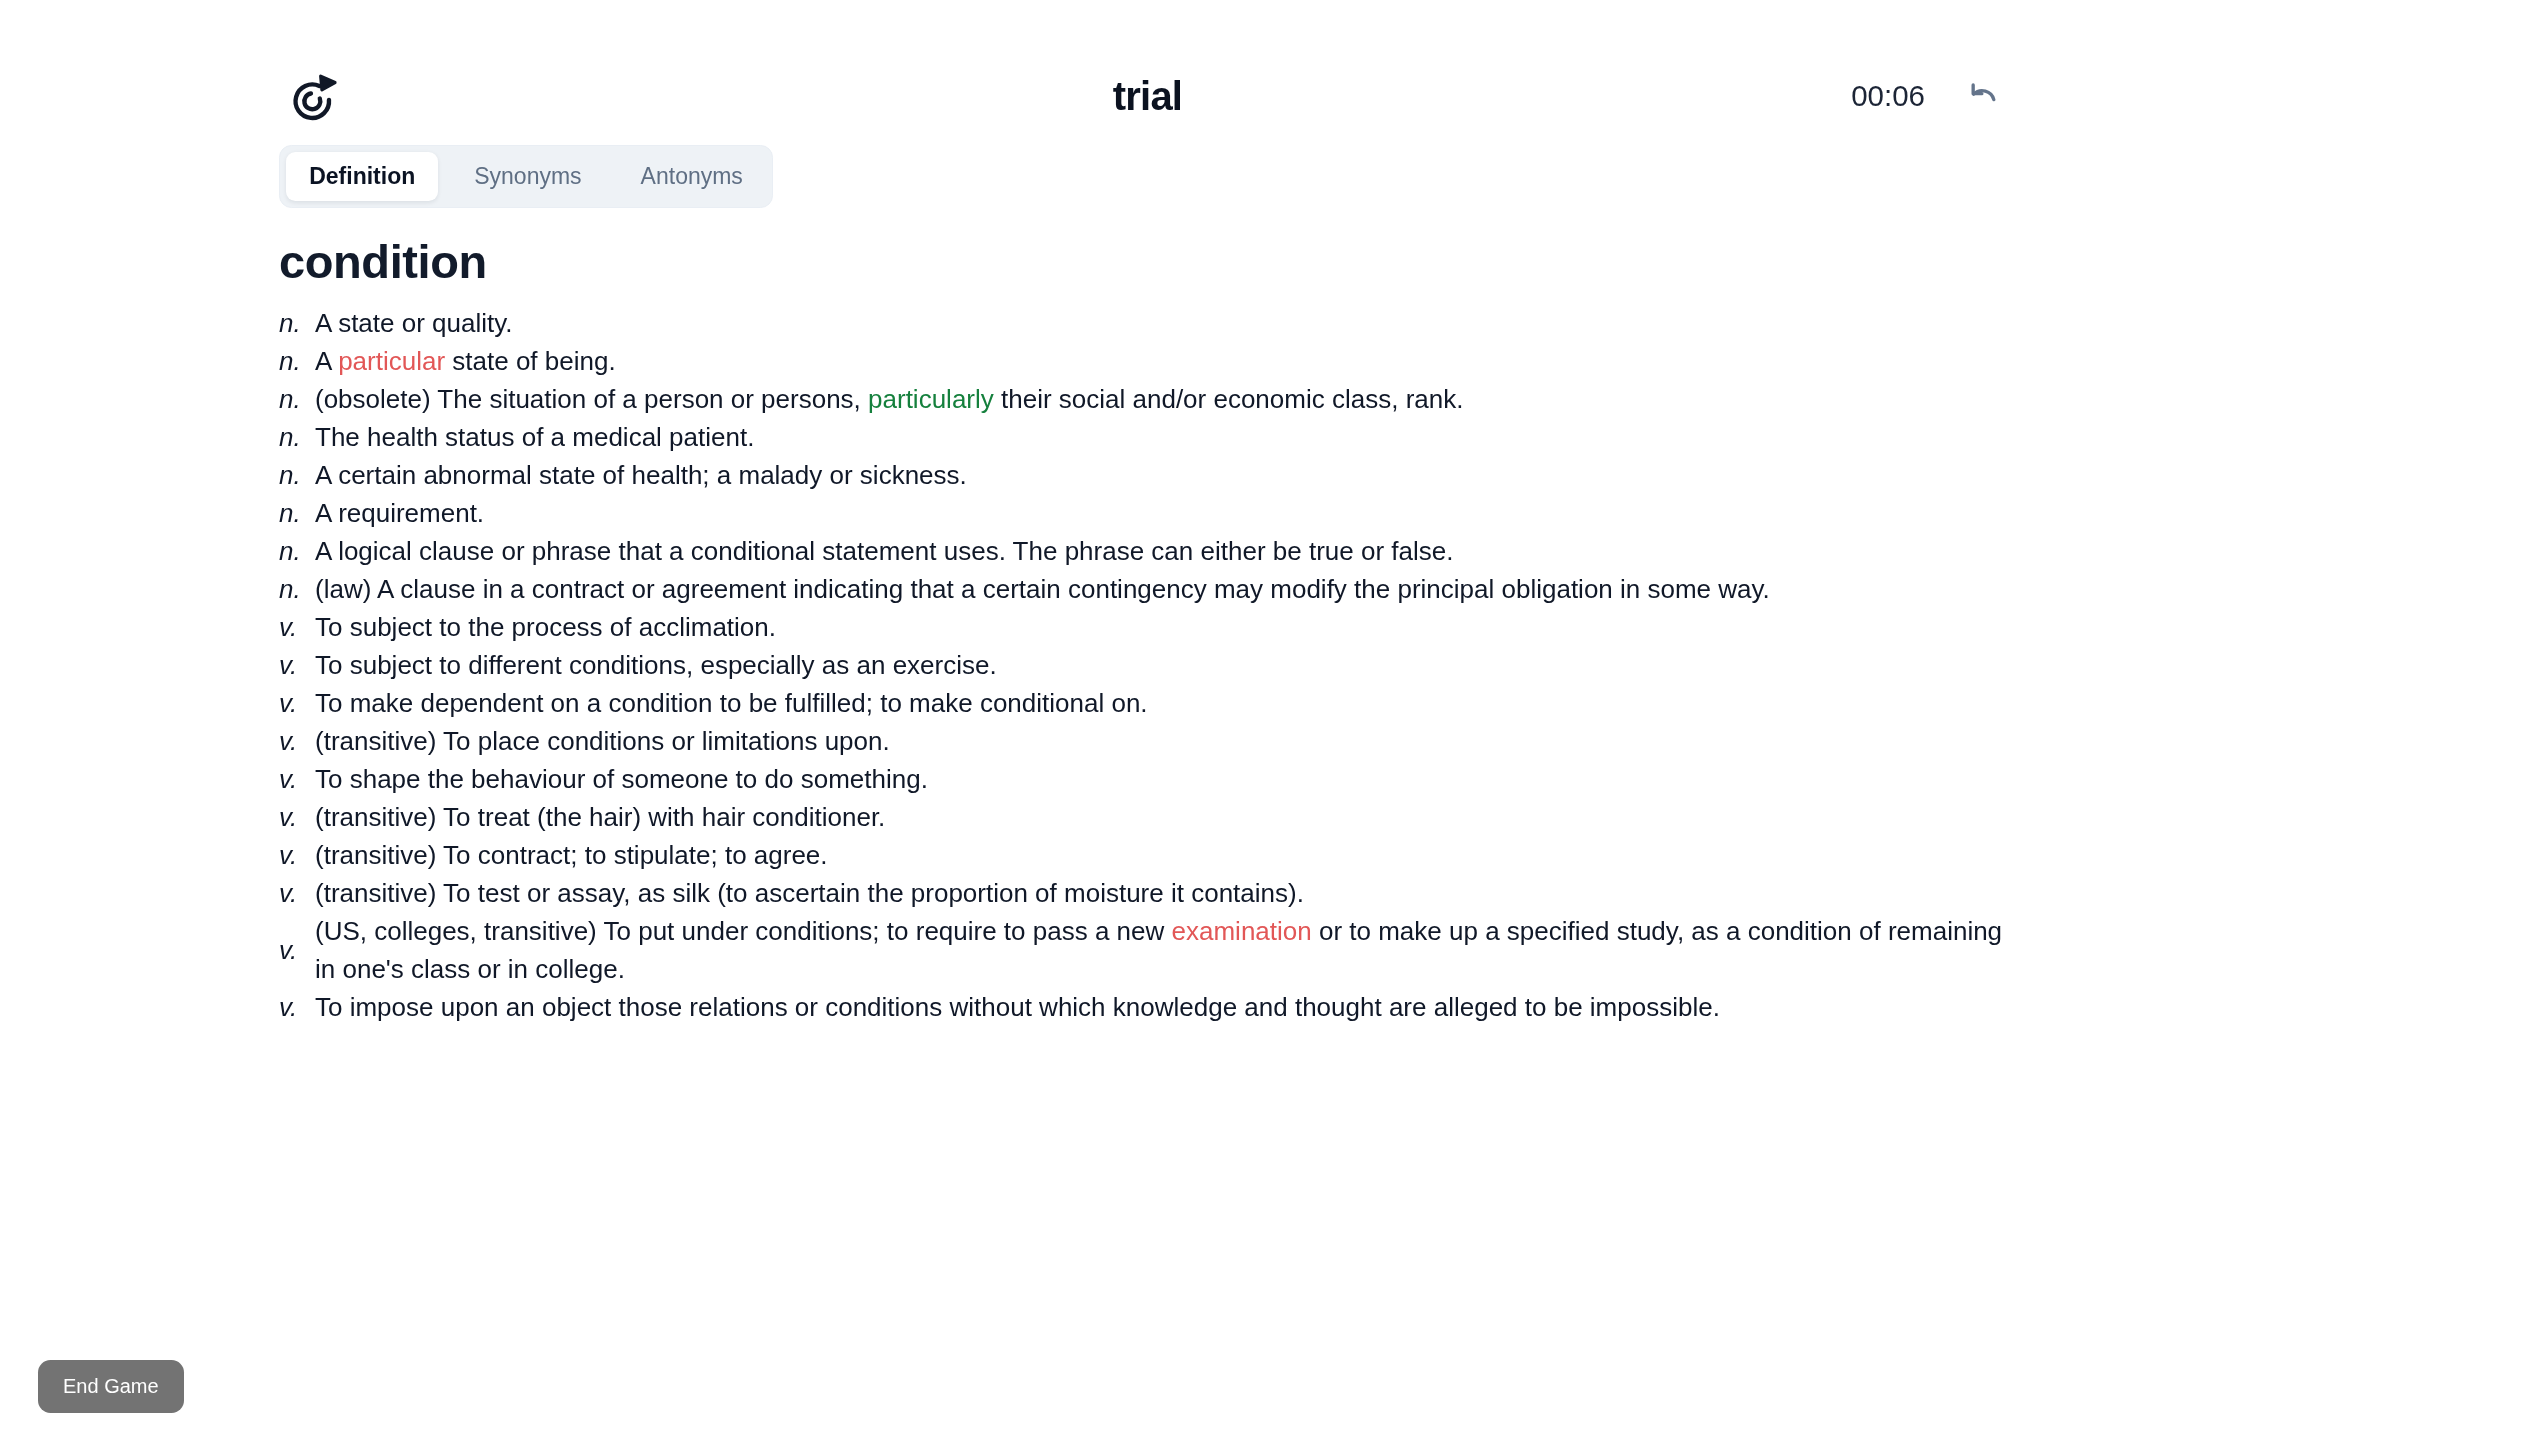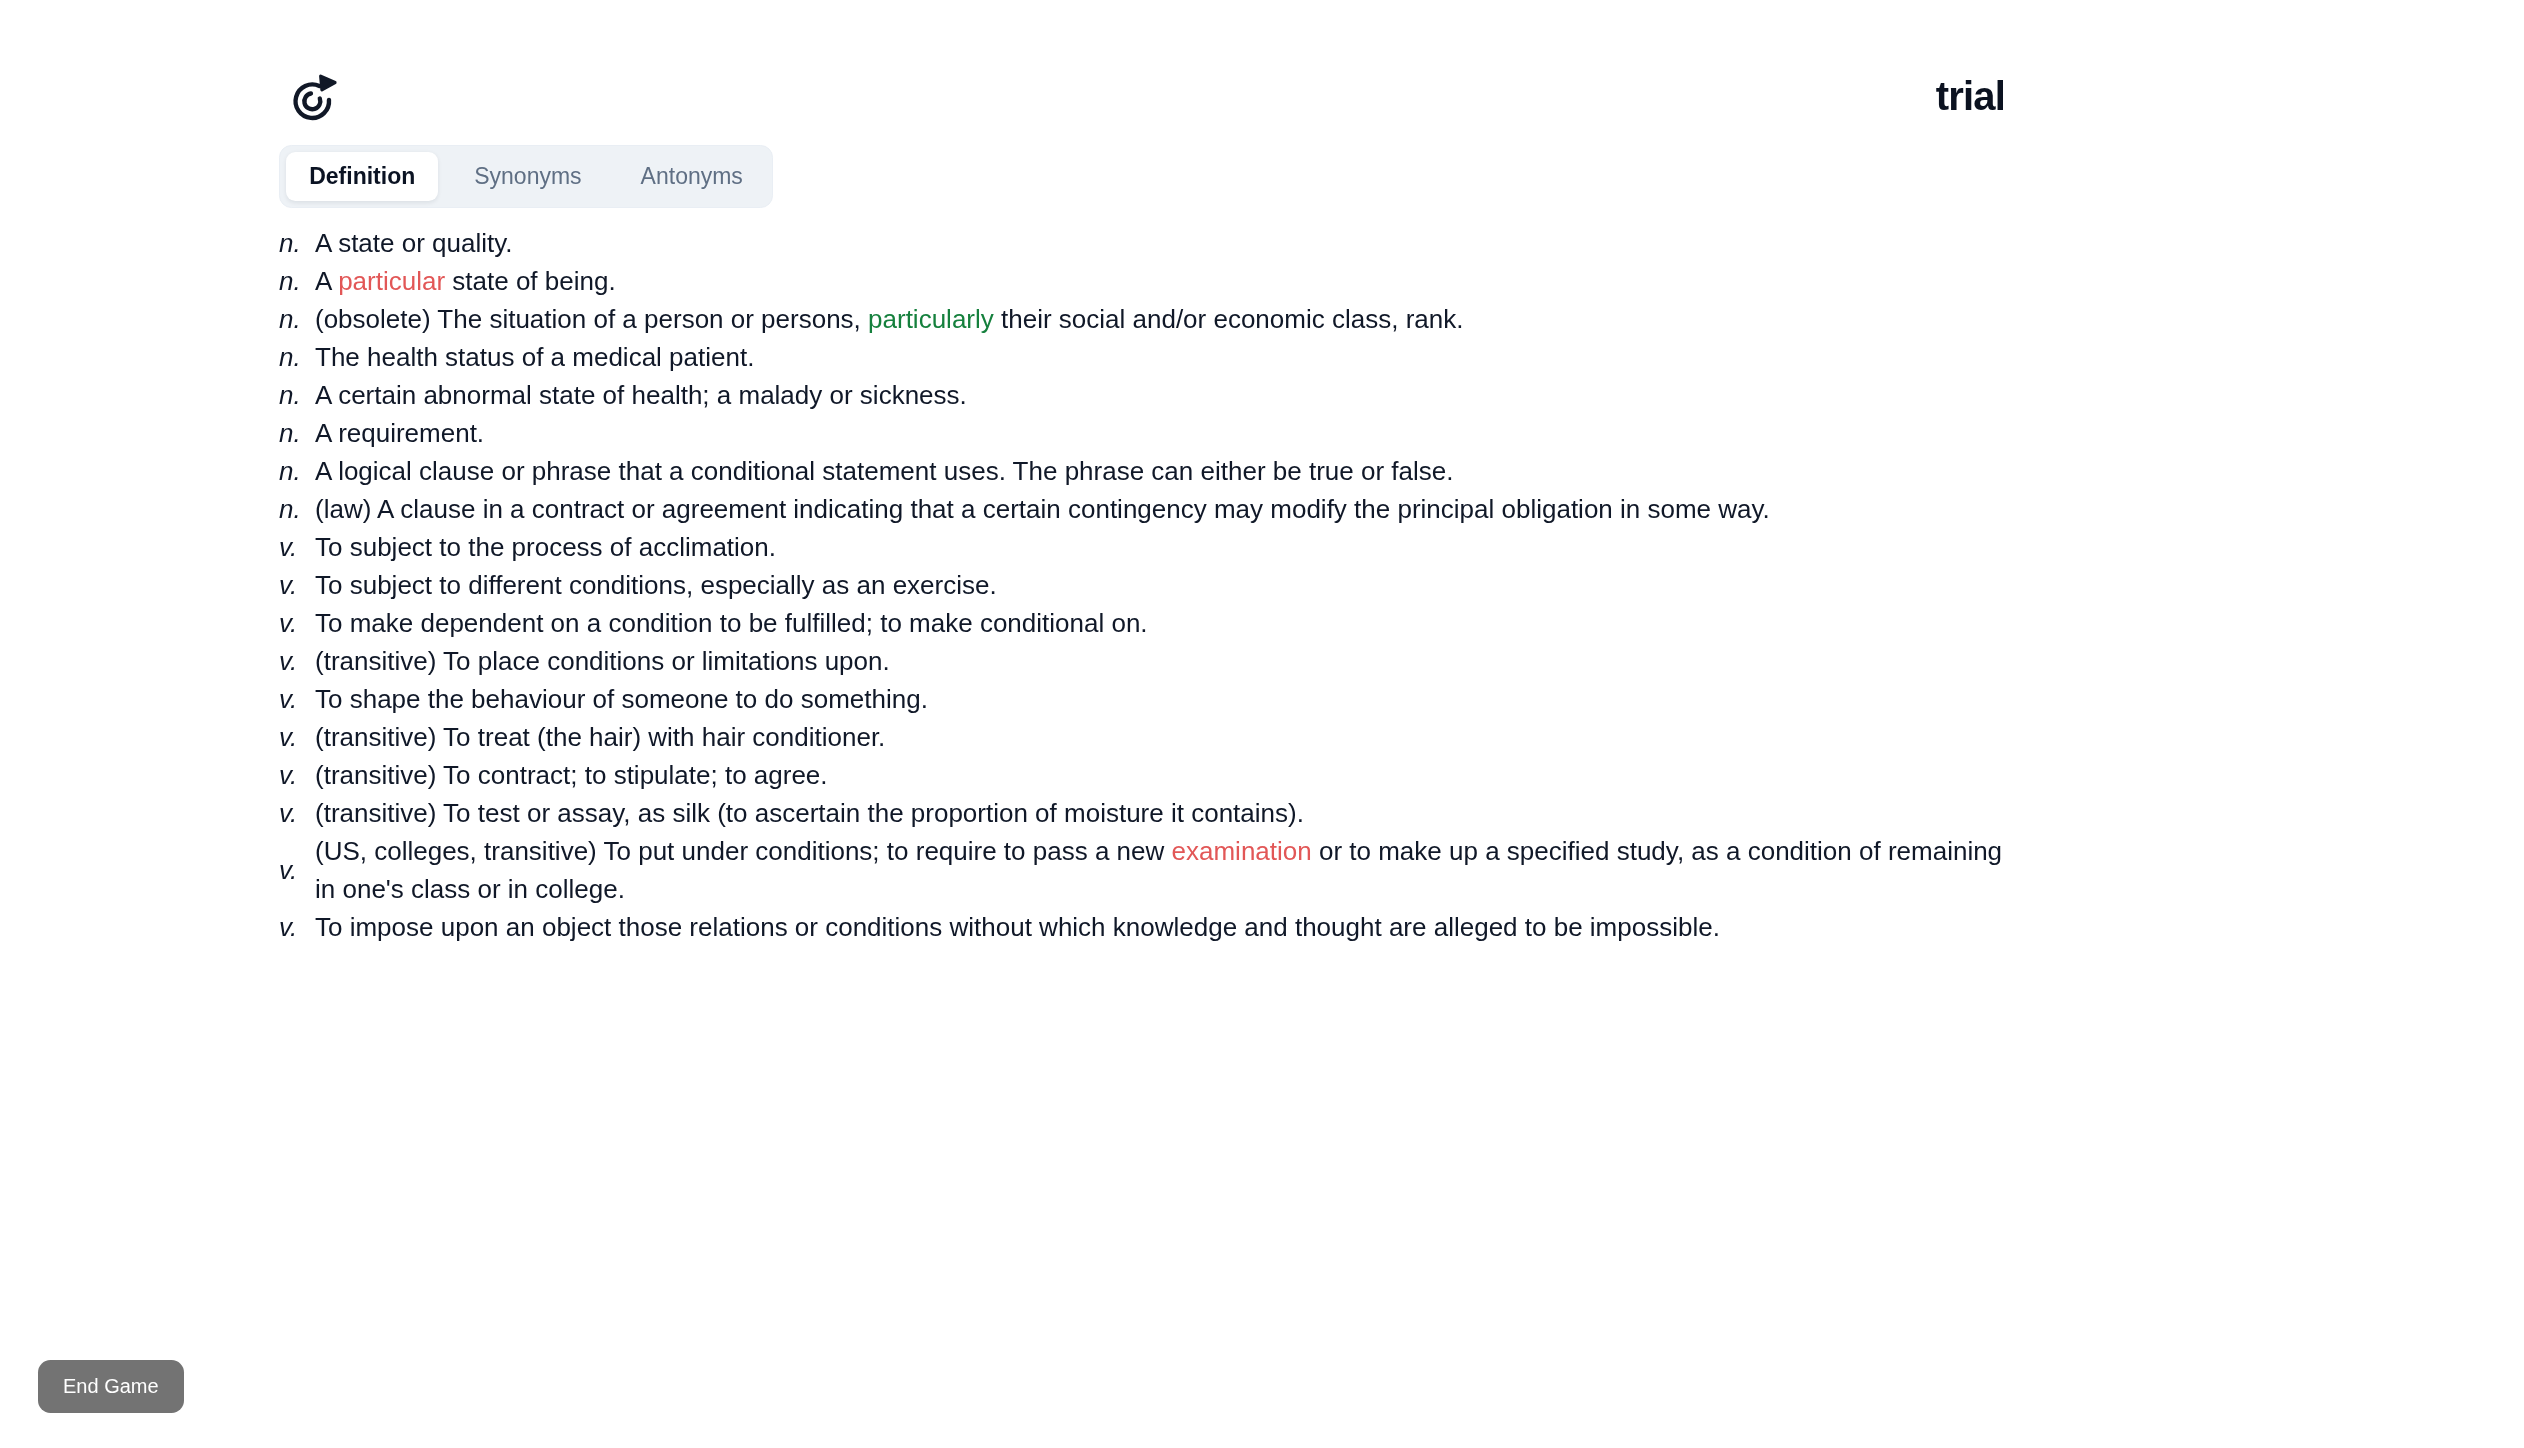--- a/index.html
+++ b/index.html
@@ -148,31 +148,41 @@
 
     <div class="header">
       <div class="header-left">
         <svg class="logo" viewBox="0 0 64 64" fill="none" xmlns="http://www.w3.org/2000/svg">
           <path d="M 36.9 18.9 A 21 21 0 1 0 48.9 36.2" stroke="#111827" stroke-width="5.5" stroke-linecap="round" fill="none"></path>
           <path d="M 26.3 28.2 A 10 10 0 1 0 37.4 34.6" stroke="#111827" stroke-width="5.5" stroke-linecap="round" fill="none"></path>
           <path d="M 38.5 6.5 L 56.5 14.5 L 40 23.5 Z" fill="#111827" stroke="#111827" stroke-width="4" stroke-linejoin="round"></path>
         </svg>
       </div>
       <div class="game-title">trial</div>
+      <div class="header-right">
+        <span class="timer">00:06</span>
+        <button class="undo-btn">
+          <svg viewBox="0 0 24 24" fill="none" xmlns="http://www.w3.org/2000/svg">
+            <path d="M4.9 5.4 L4.9 10.6 L10.1 10.6" stroke="#64748b" stroke-width="2" stroke-linecap="round" stroke-linejoin="round" fill="none"></path>
+            <path d="M17.3 14.2 A 7.3 7.3 0 0 0 5.2 10.9" stroke="#64748b" stroke-width="2" stroke-linecap="round" fill="none"></path>
+          </svg>
+        </button>
+      </div>
     </div>
 
     <div class="tabs-row">
       <div class="tabs" id="tabs">
           <button class="tab active">Definition</button>
           <button class="tab">Synonyms</button>
           <button class="tab">Antonyms</button>
         </div>
     </div>
 
     <div class="content">
+      <h1 class="word-heading">condition</h1>
       <ul class="definitions" id="definitions">
           <li class="def-item">
             <span class="pos">n.</span>
             <span class="def-text"><span>A state or quality.</span></span>
           </li>
           <li class="def-item">
             <span class="pos">n.</span>
             <span class="def-text"><span>A </span><span class="word-link" style="color: rgb(226, 87, 87);">particular</span><span> state of being.</span></span>
           </li>
           <li class="def-item">

